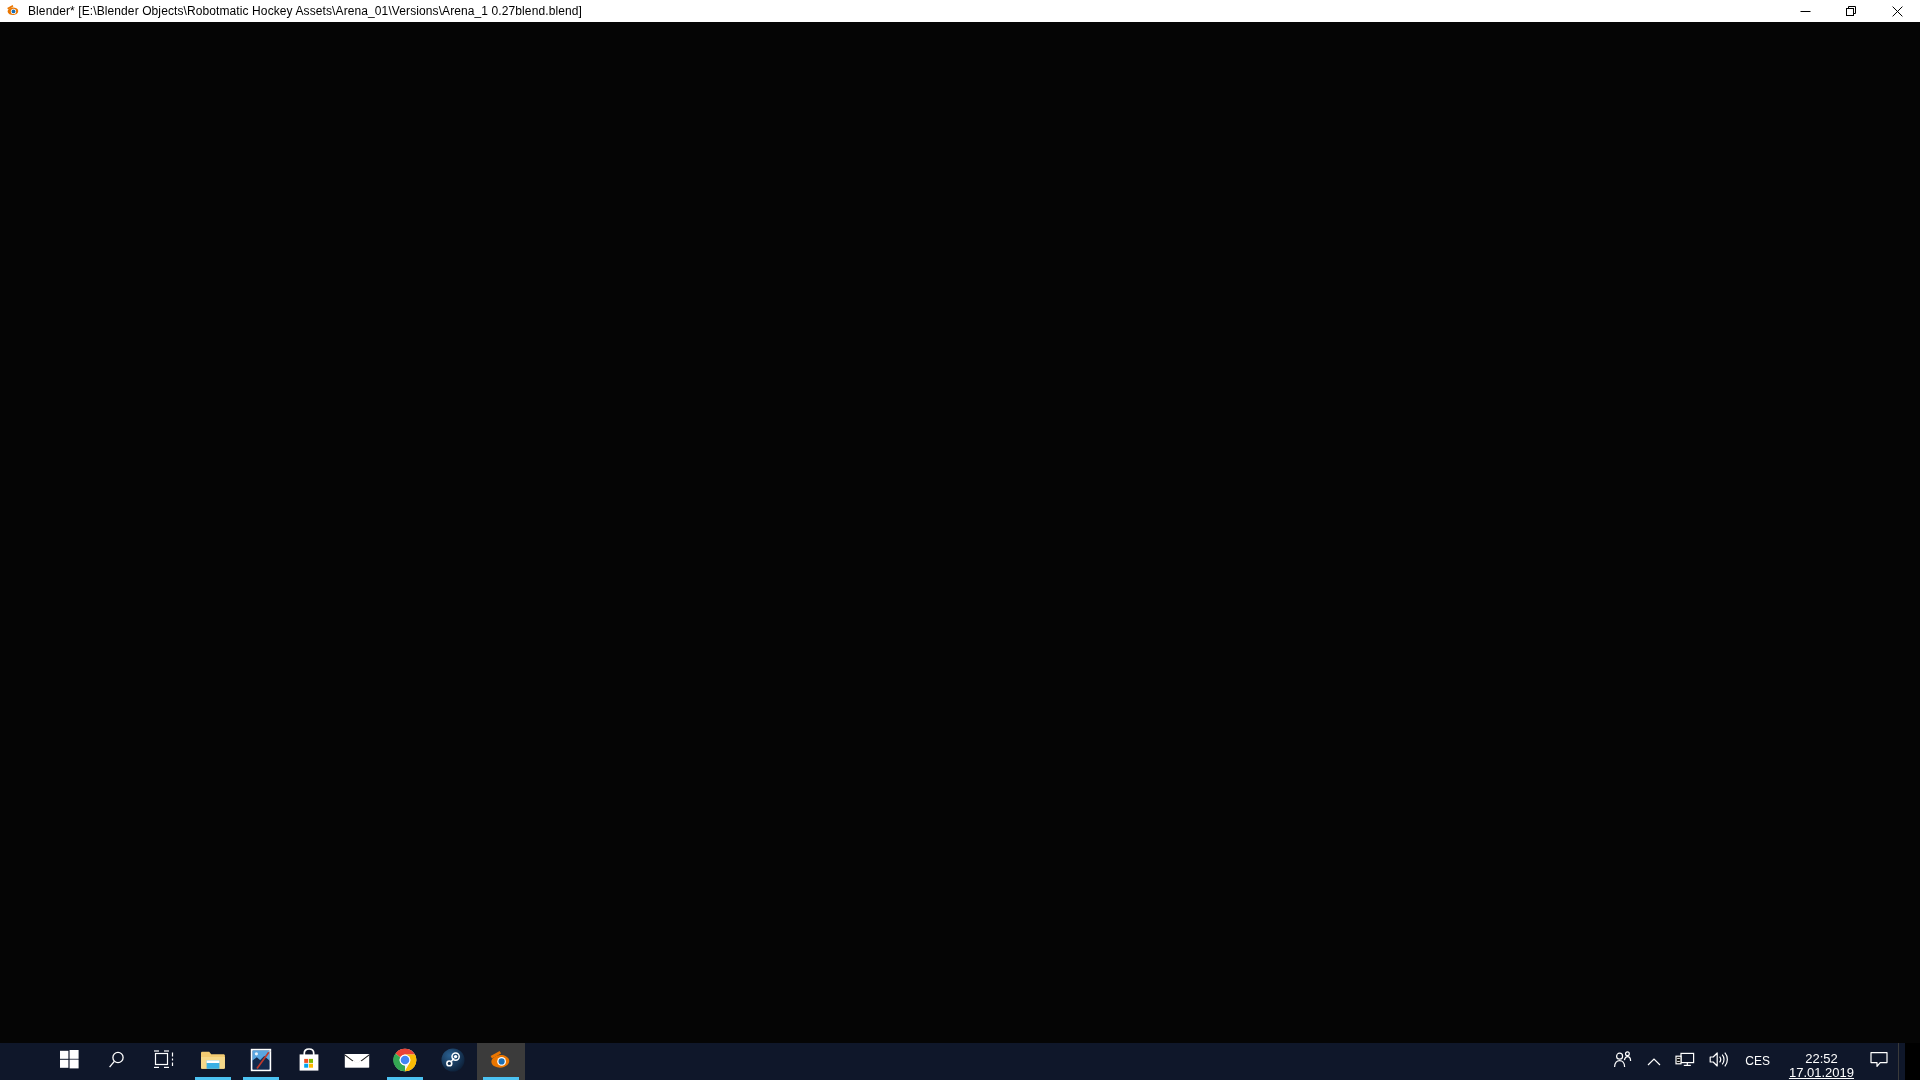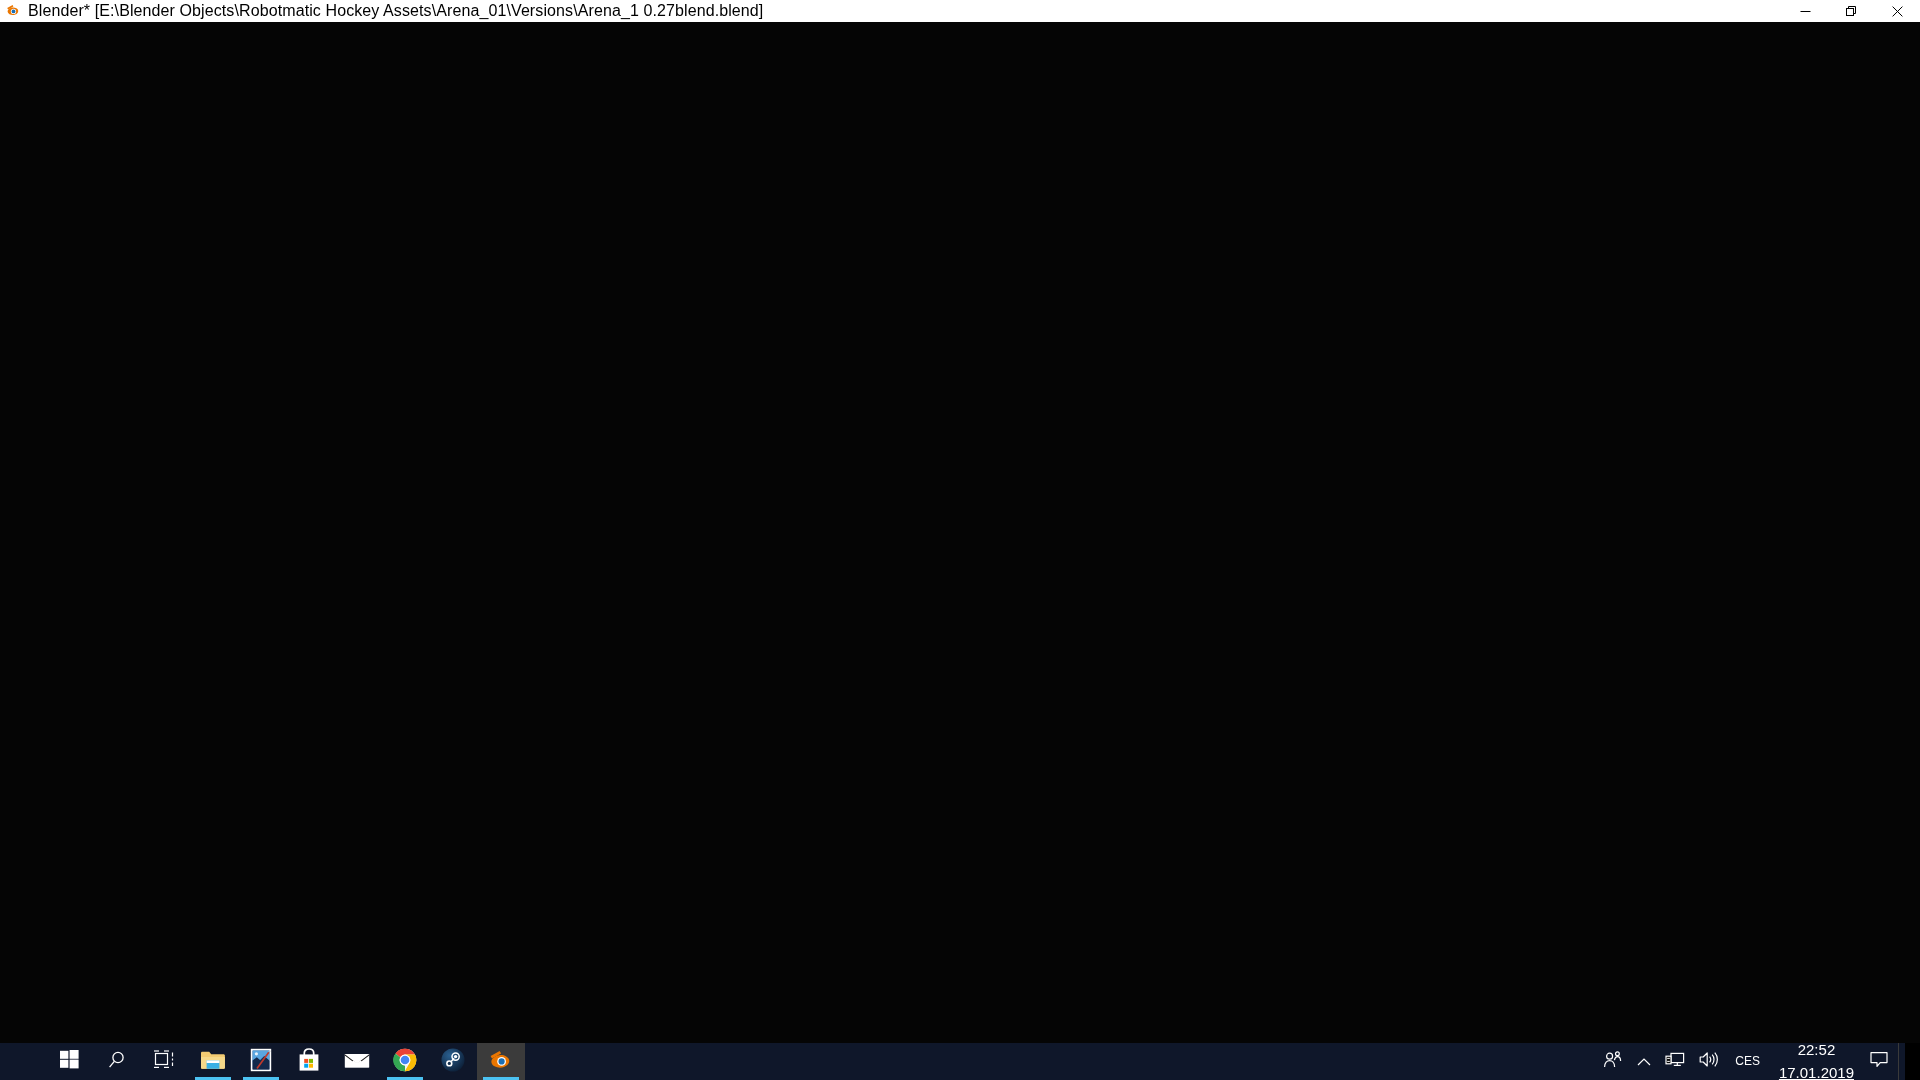--- a/index.html
+++ b/index.html
@@ -42,21 +42,21 @@
   }
   .blender-logo {
     width: 16px;
     height: 16px;
     flex: 0 0 16px;
     position: relative;
     margin-right: 7px;
   }
   .blender-logo svg { display:block; }
   #title-text {
-    font-size: 16px;
+    font-size: 12px;
     line-height: 22px;
     color: #000000;
     white-space: nowrap;
     letter-spacing: 0.1px;
   }
   #window-controls {
     display: flex;
     align-items: stretch;
     height: 22px;
     flex: 0 0 auto;
@@ -133,25 +133,25 @@
   .tray-lang {
     font-size: 12px;
     color: #ffffff;
     padding: 0 9px;
     line-height: 37px;
   }
   #clock {
     display: flex;
     flex-direction: column;
     align-items: center;
-    justify-content: space-between;
+    justify-content: flex-end;
     height: 37px;
     padding: 0 10px;
     color: #ffffff;
-    font-size: 15px;
+    font-size: 13px;
     line-height: 14px;
   }
   #clock .c-time { display:block; }
   #clock .c-date { display:block;text-decoration:underline; }
   #action-center {
     display: flex;
     align-items: center;
     justify-content: center;
     width: 30px;
     height: 37px;

